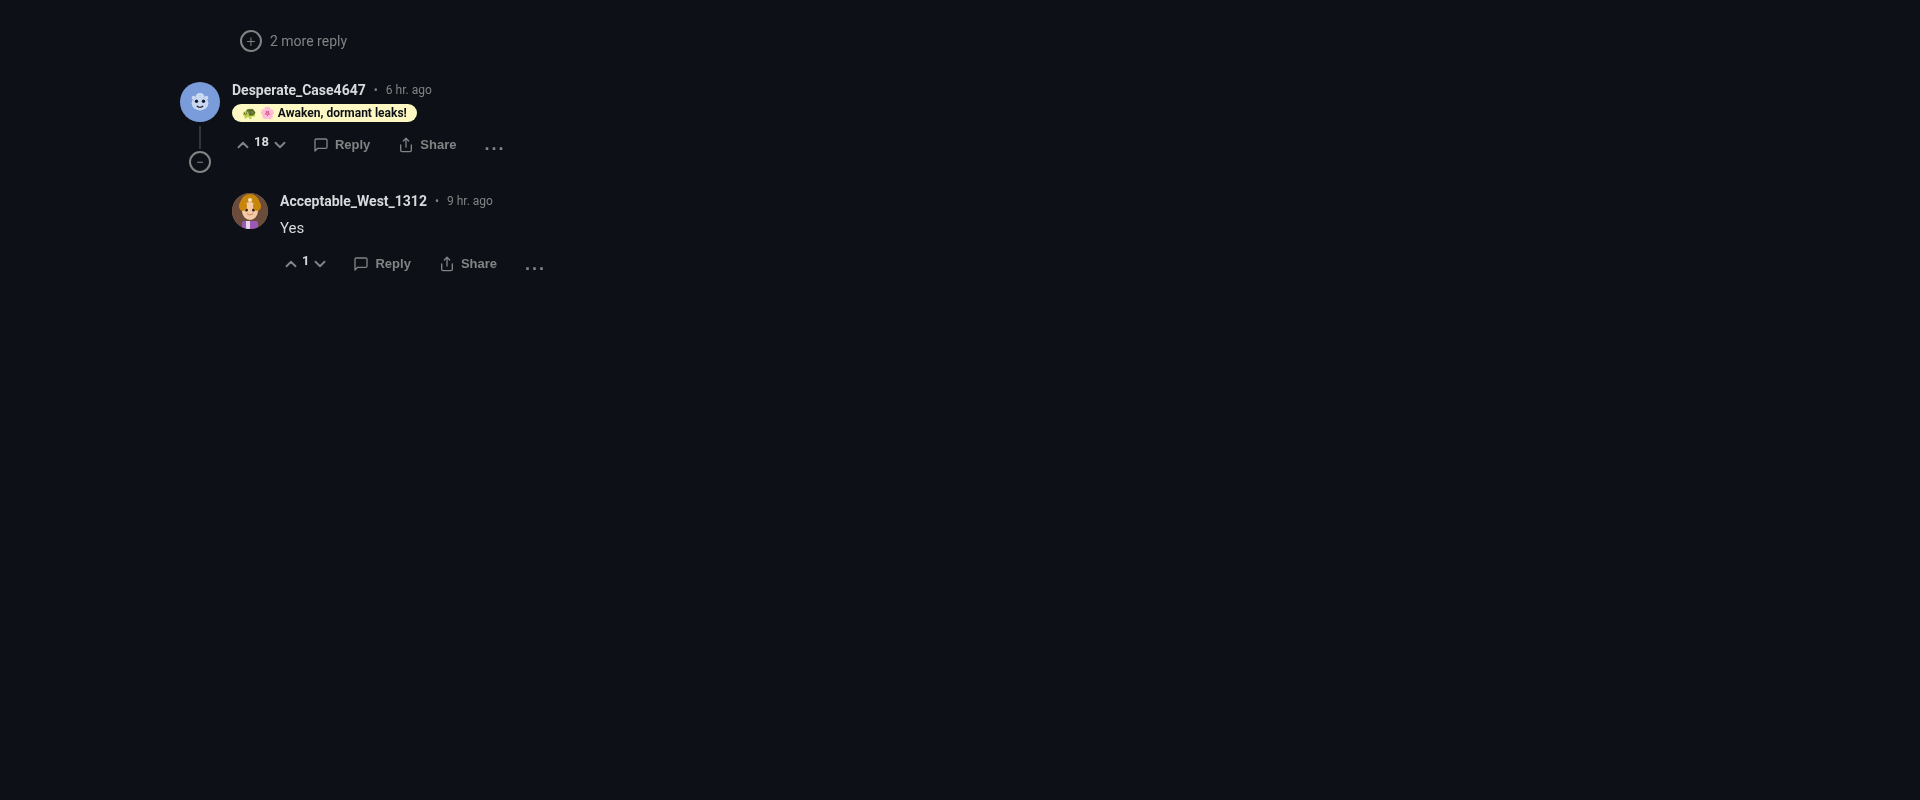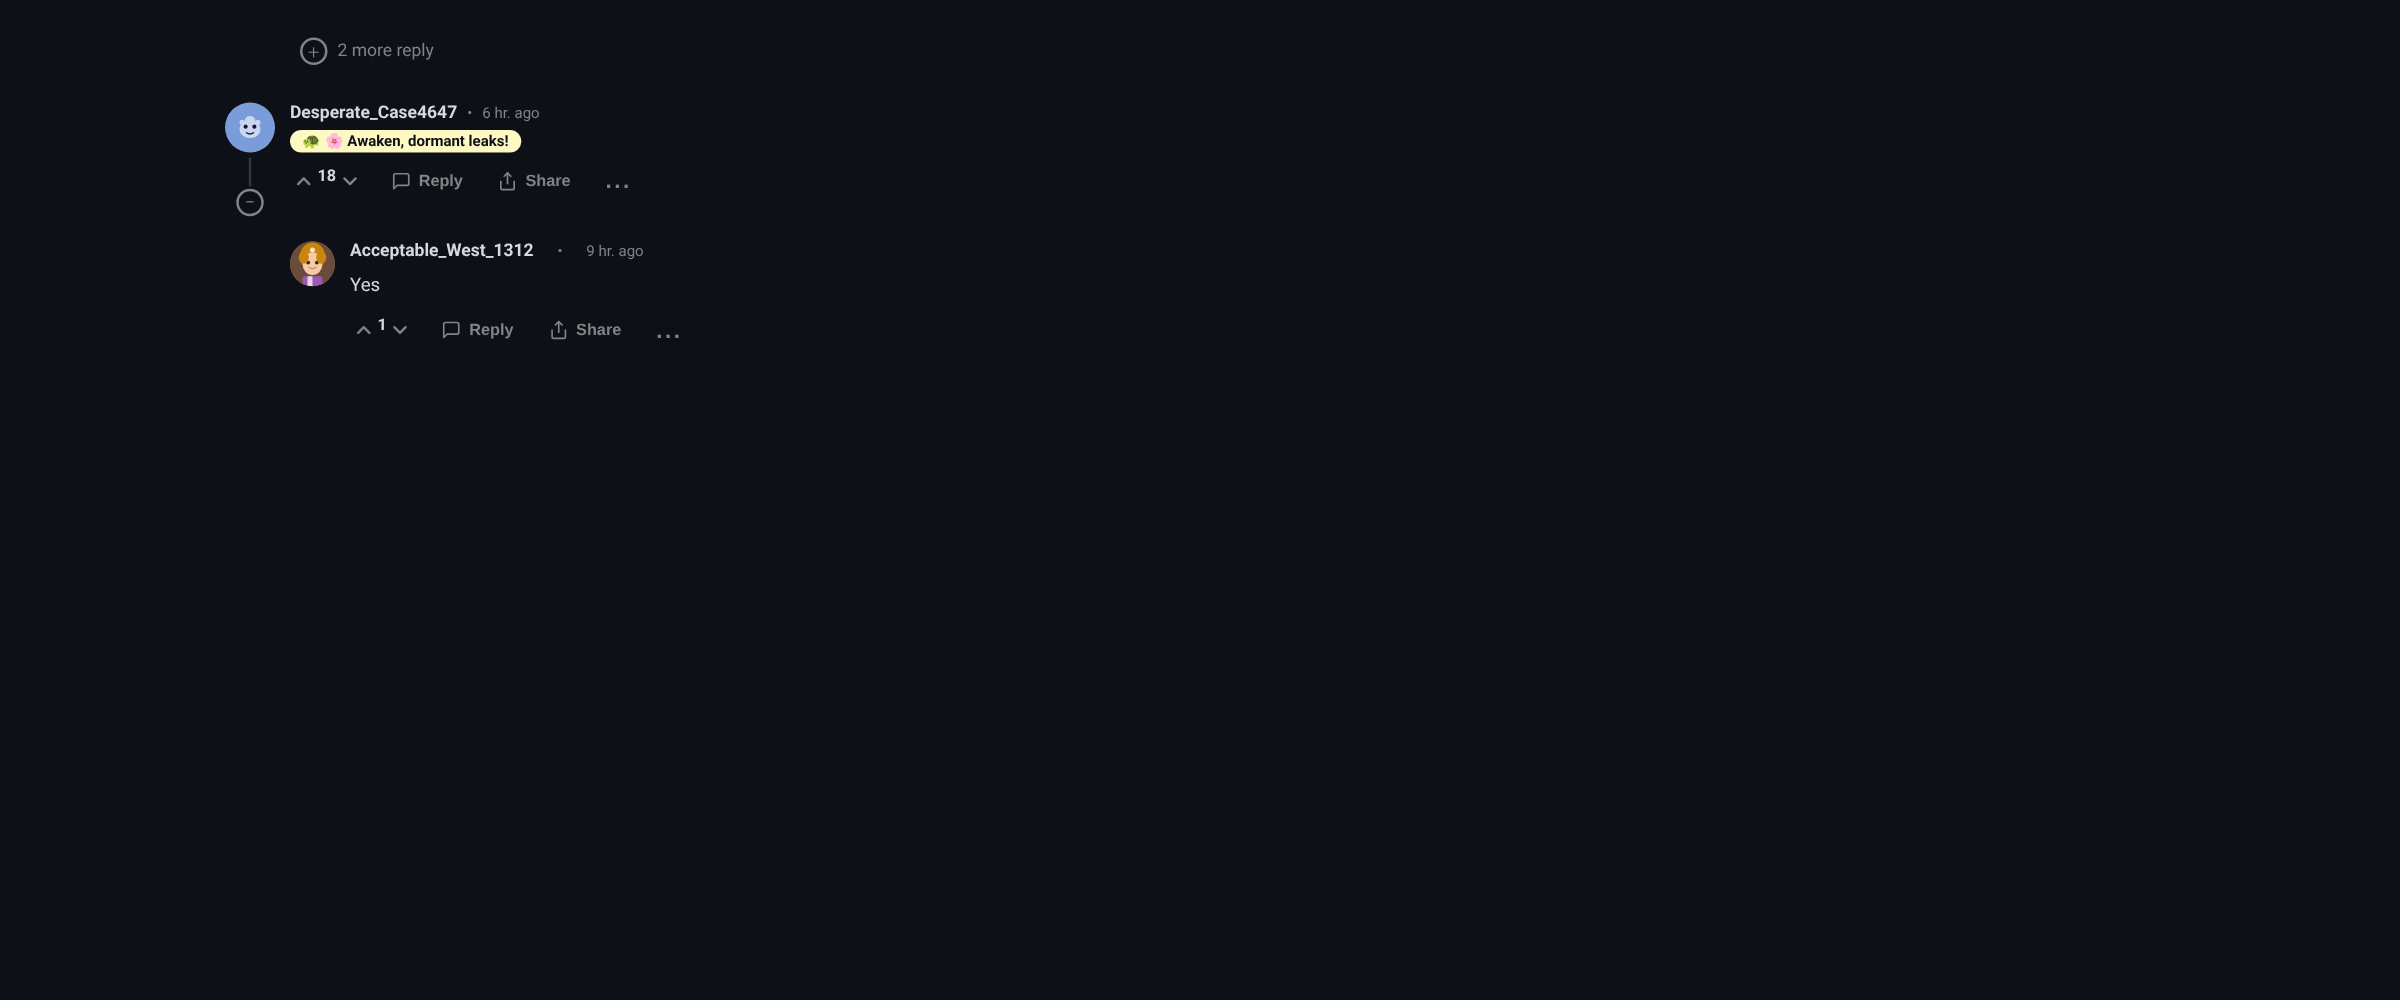--- a/index.html
+++ b/index.html
@@ -234,21 +234,21 @@
       align-items: center;
     }
 
     .reply-body {
       flex: 1;
     }
 
     .reply-header {
       display: flex;
       align-items: center;
-      gap: 19px;
+      gap: 8px;
       margin-bottom: 8px;
     }
 
     .reply-author {
       font-weight: 700;
       font-size: 14px;
       color: #d7dadc;
     }
 
     .reply-text {

